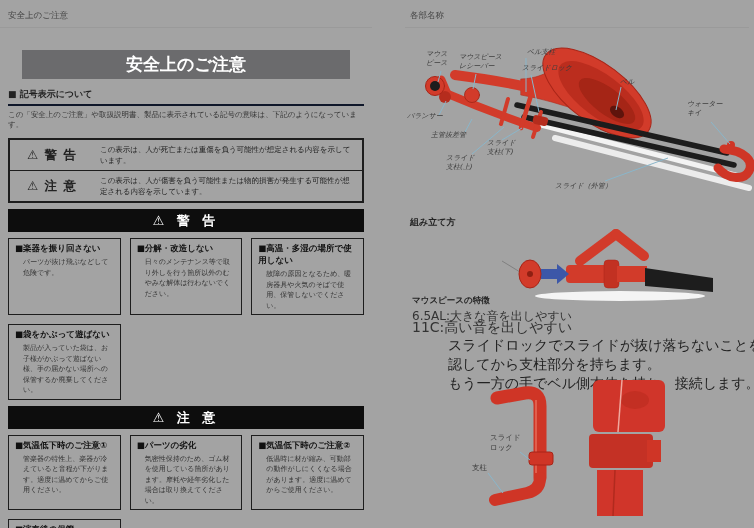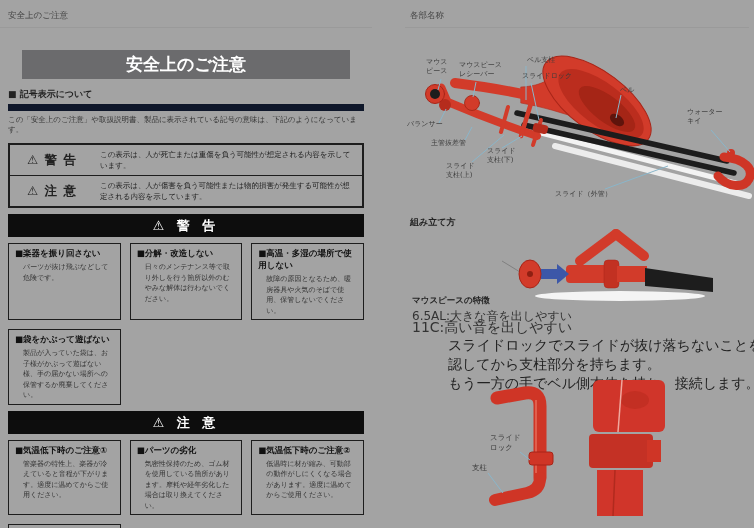--- a/index.html
+++ b/index.html
@@ -6,39 +6,39 @@
   .page{position:relative;width:754px;height:528px;background:#a3a3a3;overflow:hidden;
         font-family:"DejaVu Sans",sans-serif;color:#222;}
   
   .half-left{position:absolute;left:0;top:10px;width:372px;}
   .small-header{font-size:8.5px;color:#444;border-bottom:1px solid #9a9a9a;
                 padding:0 0 5px 8px;}
   .title-bar{margin:22px 22px 0;background:#6b6b6d;color:#fff;font-weight:bold;
              font-size:17px;text-align:center;height:29px;line-height:29px;overflow:hidden;}
   .intro{margin:8px 8px 0;font-size:8px;line-height:13px;text-align:justify;color:#333;}
   .sub-heading{margin:9px 8px 0;font-size:9px;font-weight:bold;color:#222;
-               border-bottom:7px solid #0f172a;padding-bottom:3px;}
+               border-bottom:2px solid #0f172a;padding-bottom:3px;}
   .symbols-note{margin:4px 8px 0;font-size:7.5px;color:#333;}
   .legend{margin:8px 8px 0;border:2px solid #1d1d1d;}
   .legend-row{display:flex;border-top:1.5px solid #1d1d1d;}
   .legend-row:first-child{border-top:none;}
   .legend-symbol{width:84px;min-height:22px;display:flex;align-items:center;justify-content:center;
                  font-size:12.5px;font-weight:bold;letter-spacing:1px;flex:none;}
   .legend-desc{flex:1;font-size:7.5px;line-height:11px;padding:4px 6px;display:flex;align-items:center;color:#222;}
   .banner{margin:6px 8px 0;background:#0d0d0d;color:#fff;font-weight:bold;font-size:13px;
           text-align:center;height:23px;line-height:23px;letter-spacing:4px;overflow:hidden;}
   .box-grid{margin:6px 8px 0;display:grid;grid-template-columns:1fr 1fr 1fr;gap:9px;}
   .sbox{border:1.5px solid #1d1d1d;padding:4px 6px 3px;min-height:36px;overflow:hidden;}
   .sbox-title{font-size:8.5px;font-weight:bold;color:#111;}
   .sbox-body{font-size:7px;line-height:10.5px;margin:2px 0 0 8px;color:#333;}
   
   .half-right{position:absolute;left:400px;top:0;width:354px;height:528px;}
   .rp-header{position:absolute;left:5px;top:10px;width:344px;font-size:8.5px;color:#444;
              border-bottom:1px solid #9a9a9a;padding:0 0 5px 5px;box-sizing:border-box;}
-  .diagram{position:absolute;left:5px;top:50px;width:349px;height:165px;}
+  .diagram{position:absolute;left:5px;top:42px;width:349px;height:165px;font-style:italic;}
   .diagram svg{position:absolute;left:0;top:0;}
   .dlabel{position:absolute;font-size:7px;line-height:9px;color:#3c3c3c;white-space:pre-line;}
   .asm-heading{position:absolute;left:10px;top:216px;font-size:9px;font-weight:bold;color:#222;}
   .insert-note{position:absolute;left:55px;top:236px;width:110px;font-size:7.5px;line-height:11px;
                white-space:pre-line;color:#333;}
   .inset-svg{position:absolute;left:100px;top:228px;}
   .mp-title{position:absolute;left:12px;top:295px;font-size:8.5px;font-weight:bold;color:#222;}
   .mp-feature1{position:absolute;left:12px;top:308px;font-size:12px;color:#333;}
   .mp-feature2{position:absolute;left:12px;top:319px;font-size:14px;color:#333;}
   .step-text{position:absolute;left:12px;top:336px;width:336px;font-size:14px;line-height:19px;

